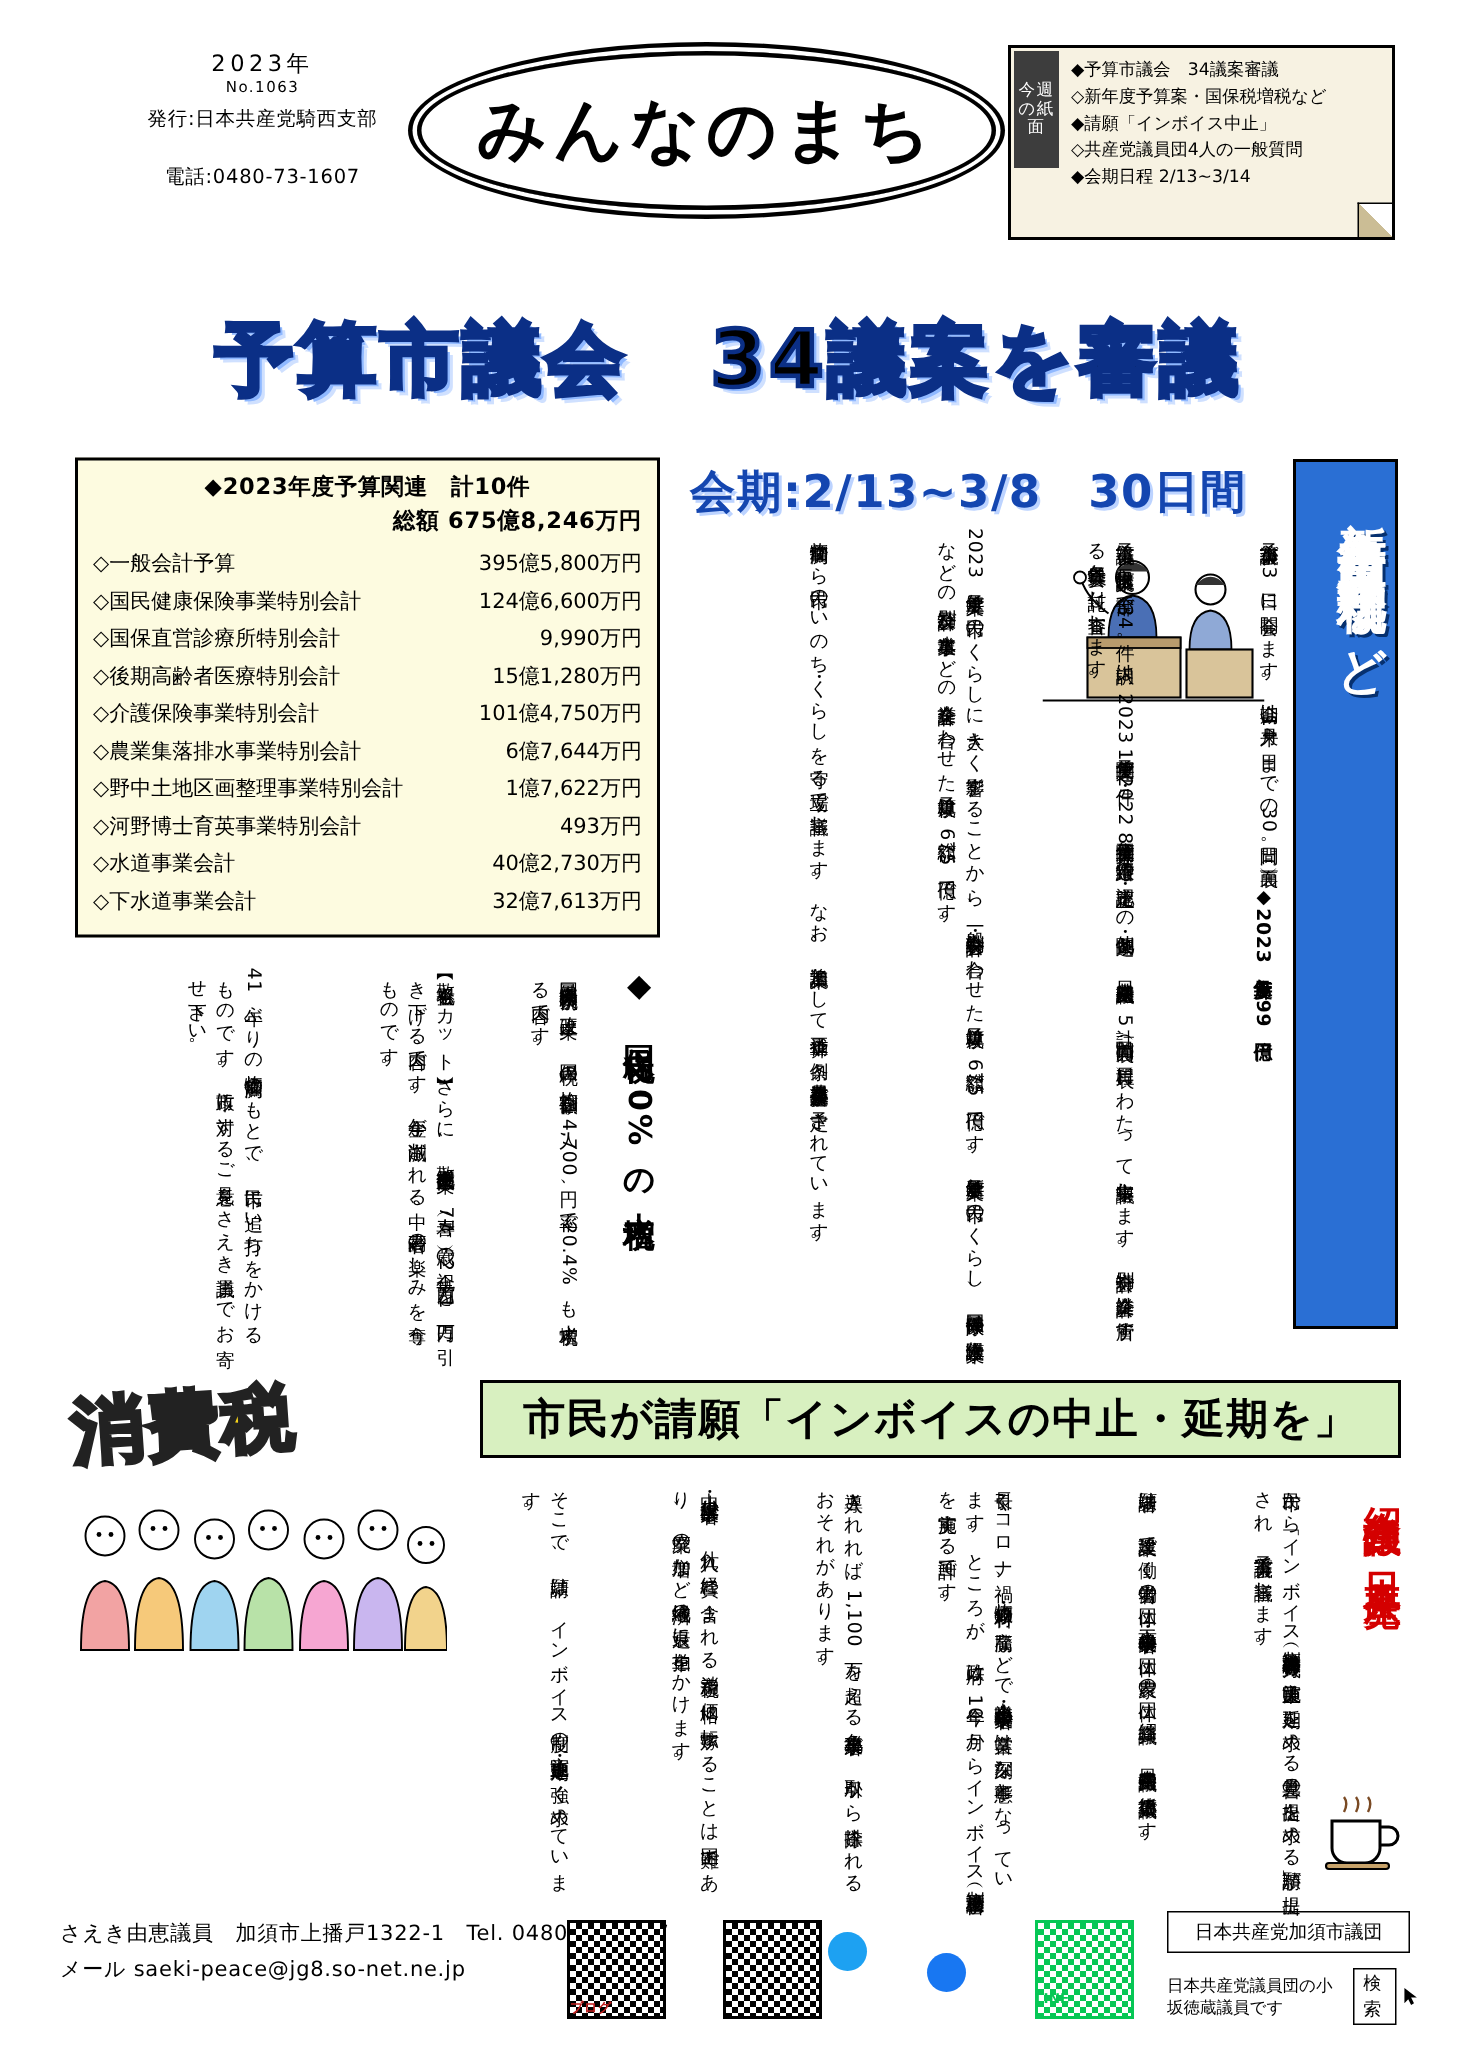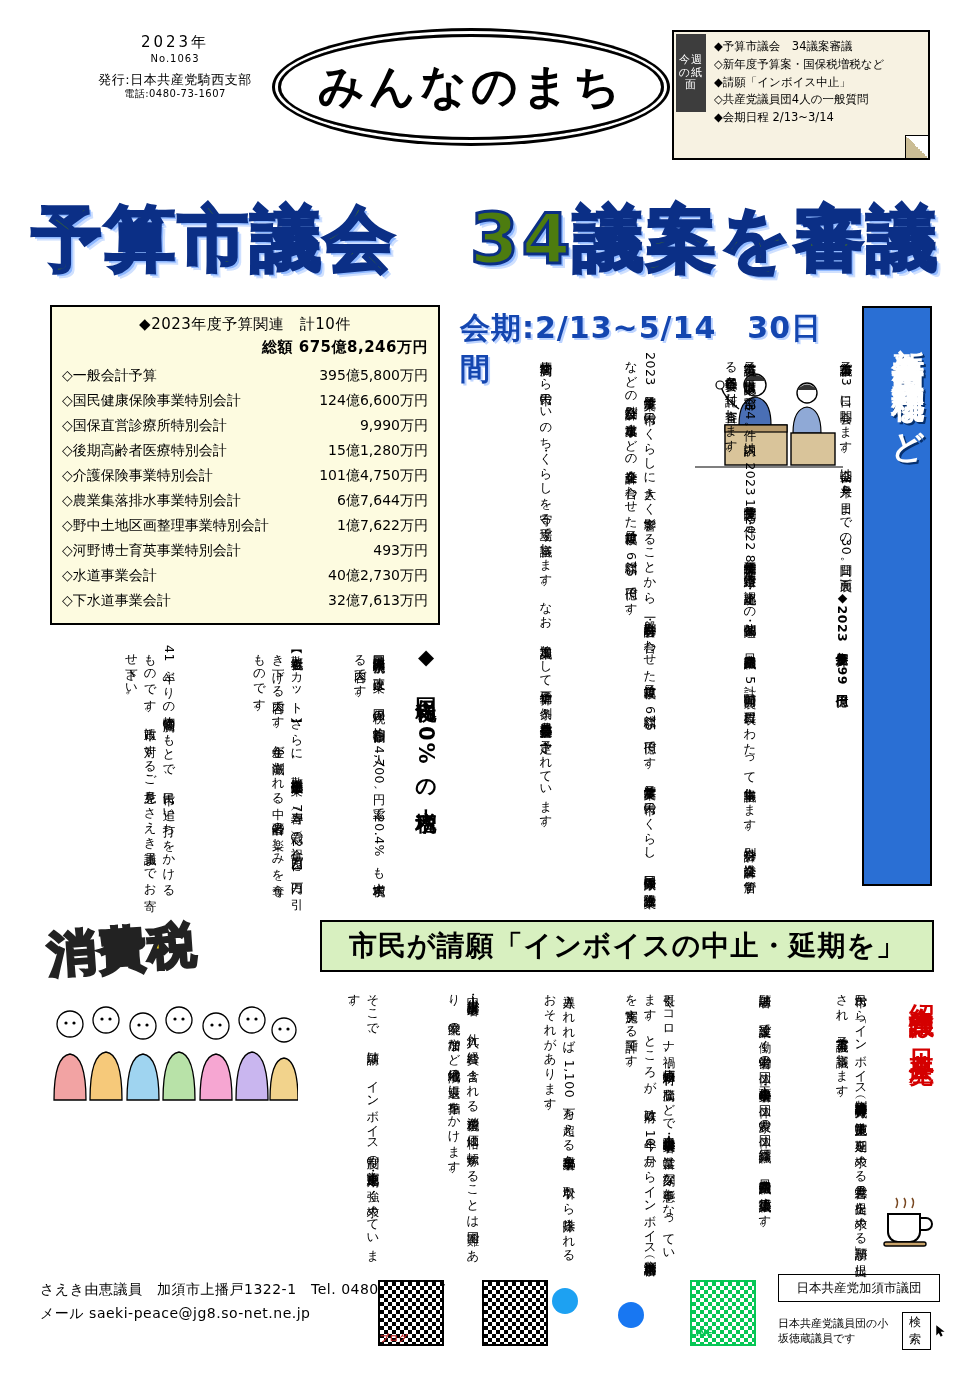--- a/index.html
+++ b/index.html
@@ -13,21 +13,21 @@
   }
   .page{position:absolute;left:0;top:0;width:971px;height:1376px;}
 
   
   .masthead{position:absolute;left:0;top:0;width:855px;height:178px;}
   .issue-block{position:absolute;left:60px;top:34px;width:230px;text-align:center;line-height:1.15;}
   .issue-year{font-size:15px;letter-spacing:3px;}
   .issue-date{font-size:34px;font-weight:bold;letter-spacing:2px;margin-top:2px;}
   .issue-no{font-size:10px;letter-spacing:1px;margin-top:2px;}
   .issue-pub{font-size:13px;margin-top:8px;letter-spacing:0.5px;}
-  .issue-tel{font-size:10px;letter-spacing:0.5px;}
+  .issue-tel{font-size:13px;letter-spacing:0.5px;margin-top:24px;}
 
   .title-oval{
     position:absolute;left:278px;top:34px;width:380px;height:100px;
     border:3px solid #000;border-radius:50%/50%;
     display:flex;align-items:center;justify-content:center;
     box-shadow:0 0 0 3px #fff, 0 0 0 6px #000;
   }
   .title-oval span{font-size:46px;font-weight:bold;letter-spacing:4px;font-family:"DejaVu Sans","Liberation Sans",sans-serif;}
 
   .topics-box{
@@ -47,33 +47,33 @@
     background:linear-gradient(225deg,#ffffff 50%, #cbbd95 50%);
     border-left:1px solid #000;border-top:1px solid #000;
   }
 
   
   .headline{
     position:absolute;left:30px;top:190px;width:912px;height:100px;
     display:flex;align-items:center;justify-content:center;
   }
   .headline span{
-    font-size:70px;font-weight:bold;letter-spacing:3px;
-    color:#4d7c0f;
+    font-size:52px;font-weight:bold;letter-spacing:3px;
+    color:#000000;
     -webkit-text-stroke:3px #0b2f86;
     text-shadow:3px 3px 0 #8fb8ff, 5px 5px 0 #cfe0ff;
   }
 
   
   .budget{
     position:absolute;left:50px;top:305px;width:390px;
     border:2px solid #000;background:#fdfbe0;padding:8px 10px 10px 10px;
     box-sizing:border-box;
   }
-  .budget-h1{font-size:15px;font-weight:normal;text-align:center;letter-spacing:0.5px;}
+  .budget-h1{font-size:15px;font-weight:bold;text-align:center;letter-spacing:0.5px;}
   .budget-h2{font-size:15px;font-weight:bold;text-align:right;margin-top:4px;letter-spacing:0.5px;}
   .budget table{width:100%;border-collapse:collapse;margin-top:6px;}
   .budget td{font-size:14px;padding:3.5px 0;white-space:nowrap;}
   .budget td.amt{text-align:right;}
 
   
   .session-h{
     position:absolute;left:460px;top:308px;width:390px;height:38px;
     font-size:30px;font-weight:bold;letter-spacing:1px;
     color:#1446b0;text-shadow:2px 2px 0 #bcd3ff;
@@ -248,21 +248,21 @@
           <td class="amt">40億2,730万円</td>
         </tr>
         <tr>
           <td>◇下水道事業会計</td>
           <td class="amt">32億7,613万円</td>
         </tr>
       </tbody>
     </table>
   </div>
 
-  <div class="session-h">会期:2/13~5/14　30日間</div>
+  <div class="session-h">会期:2/13~3/8　30日間</div>
 
   <div class="side-title">新年度予算・国保税増税など</div>
 
   <svg class="illus" viewBox="0 0 148 115">
     <rect x="0" y="0" width="148" height="115" fill="#ffffff"></rect>
 
     <circle cx="60" cy="22" r="11" fill="#fff" stroke="#000" stroke-width="1.4"></circle>
     <path d="M49 18 q11 -12 22 0" fill="#333"></path>
     <path d="M44 62 q0 -26 16 -28 q16 2 16 28 z" fill="#4a6fb5" stroke="#000" stroke-width="1.2"></path>
     <path d="M44 46 q-14 -10 -18 -22" stroke="#000" stroke-width="1.4" fill="none"></path>

